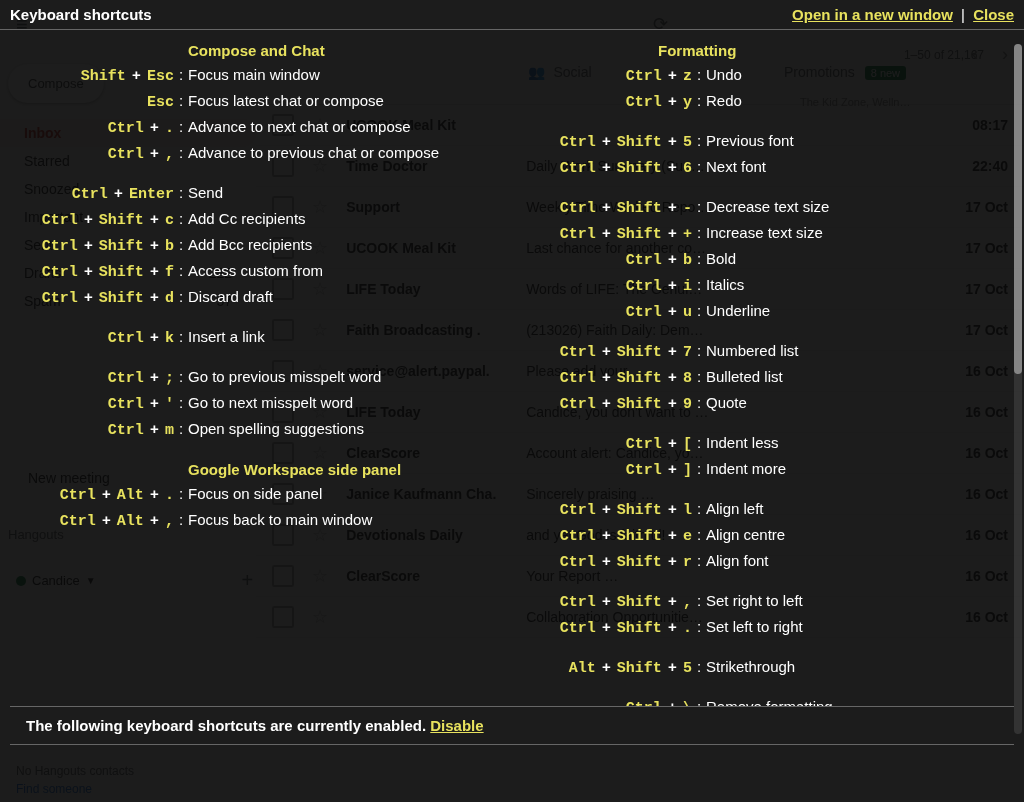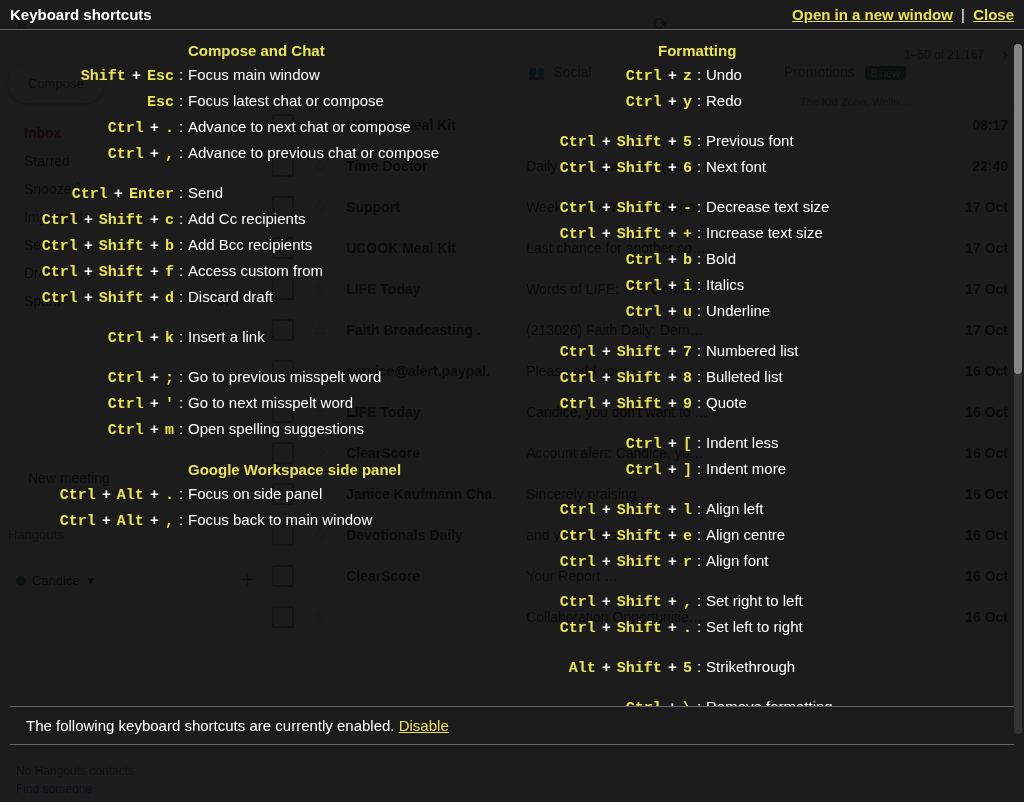--- a/index.html
+++ b/index.html
@@ -44,21 +44,21 @@
   .col.right{padding-left:40px;}
   .sect{color:#e8e25e;font-weight:bold;font-size:15px;margin:4px 0 4px 164px;}
   .sect.right{margin-left:116px;}
   .sc{display:flex;align-items:baseline;font-size:15px;line-height:24px;}
   .sc .keys{width:150px;text-align:right;font-family:"Courier New",monospace;font-weight:bold;color:#e8e25e;}
   .sc .keys .plus{color:#fff;font-family:Arial;margin:0 2px;}
   .sc .colon{width:14px;text-align:center;color:#fff;}
   .sc .desc{color:#fff;}
   .spacer{height:14px;}
   .col.right .sc .keys{width:150px;}
-  .ofoot{border-top:1px solid #666;border-bottom:1px solid #666;margin:0 10px;padding:10px 16px;font-size:15px;font-weight:normal;}
+  .ofoot{border-top:1px solid #666;border-bottom:1px solid #666;margin:0 10px;padding:10px 16px;font-size:15px;font-weight:bold;}
   .ofoot a{color:#e8e25e;text-decoration:underline;cursor:pointer;}
   .scrolltrack{position:absolute;right:2px;top:44px;width:8px;height:690px;background:rgba(120,120,120,.25);border-radius:4px;}
   .scrollthumb{position:absolute;right:2px;top:44px;width:8px;height:330px;background:rgba(200,200,200,.55);border-radius:4px;}
 </style>
 </head>
 <body>
 
 <div class="bg">
   <div class="topbar">
     <span style="font-size:20px;color:#5f6368;">≡</span>

